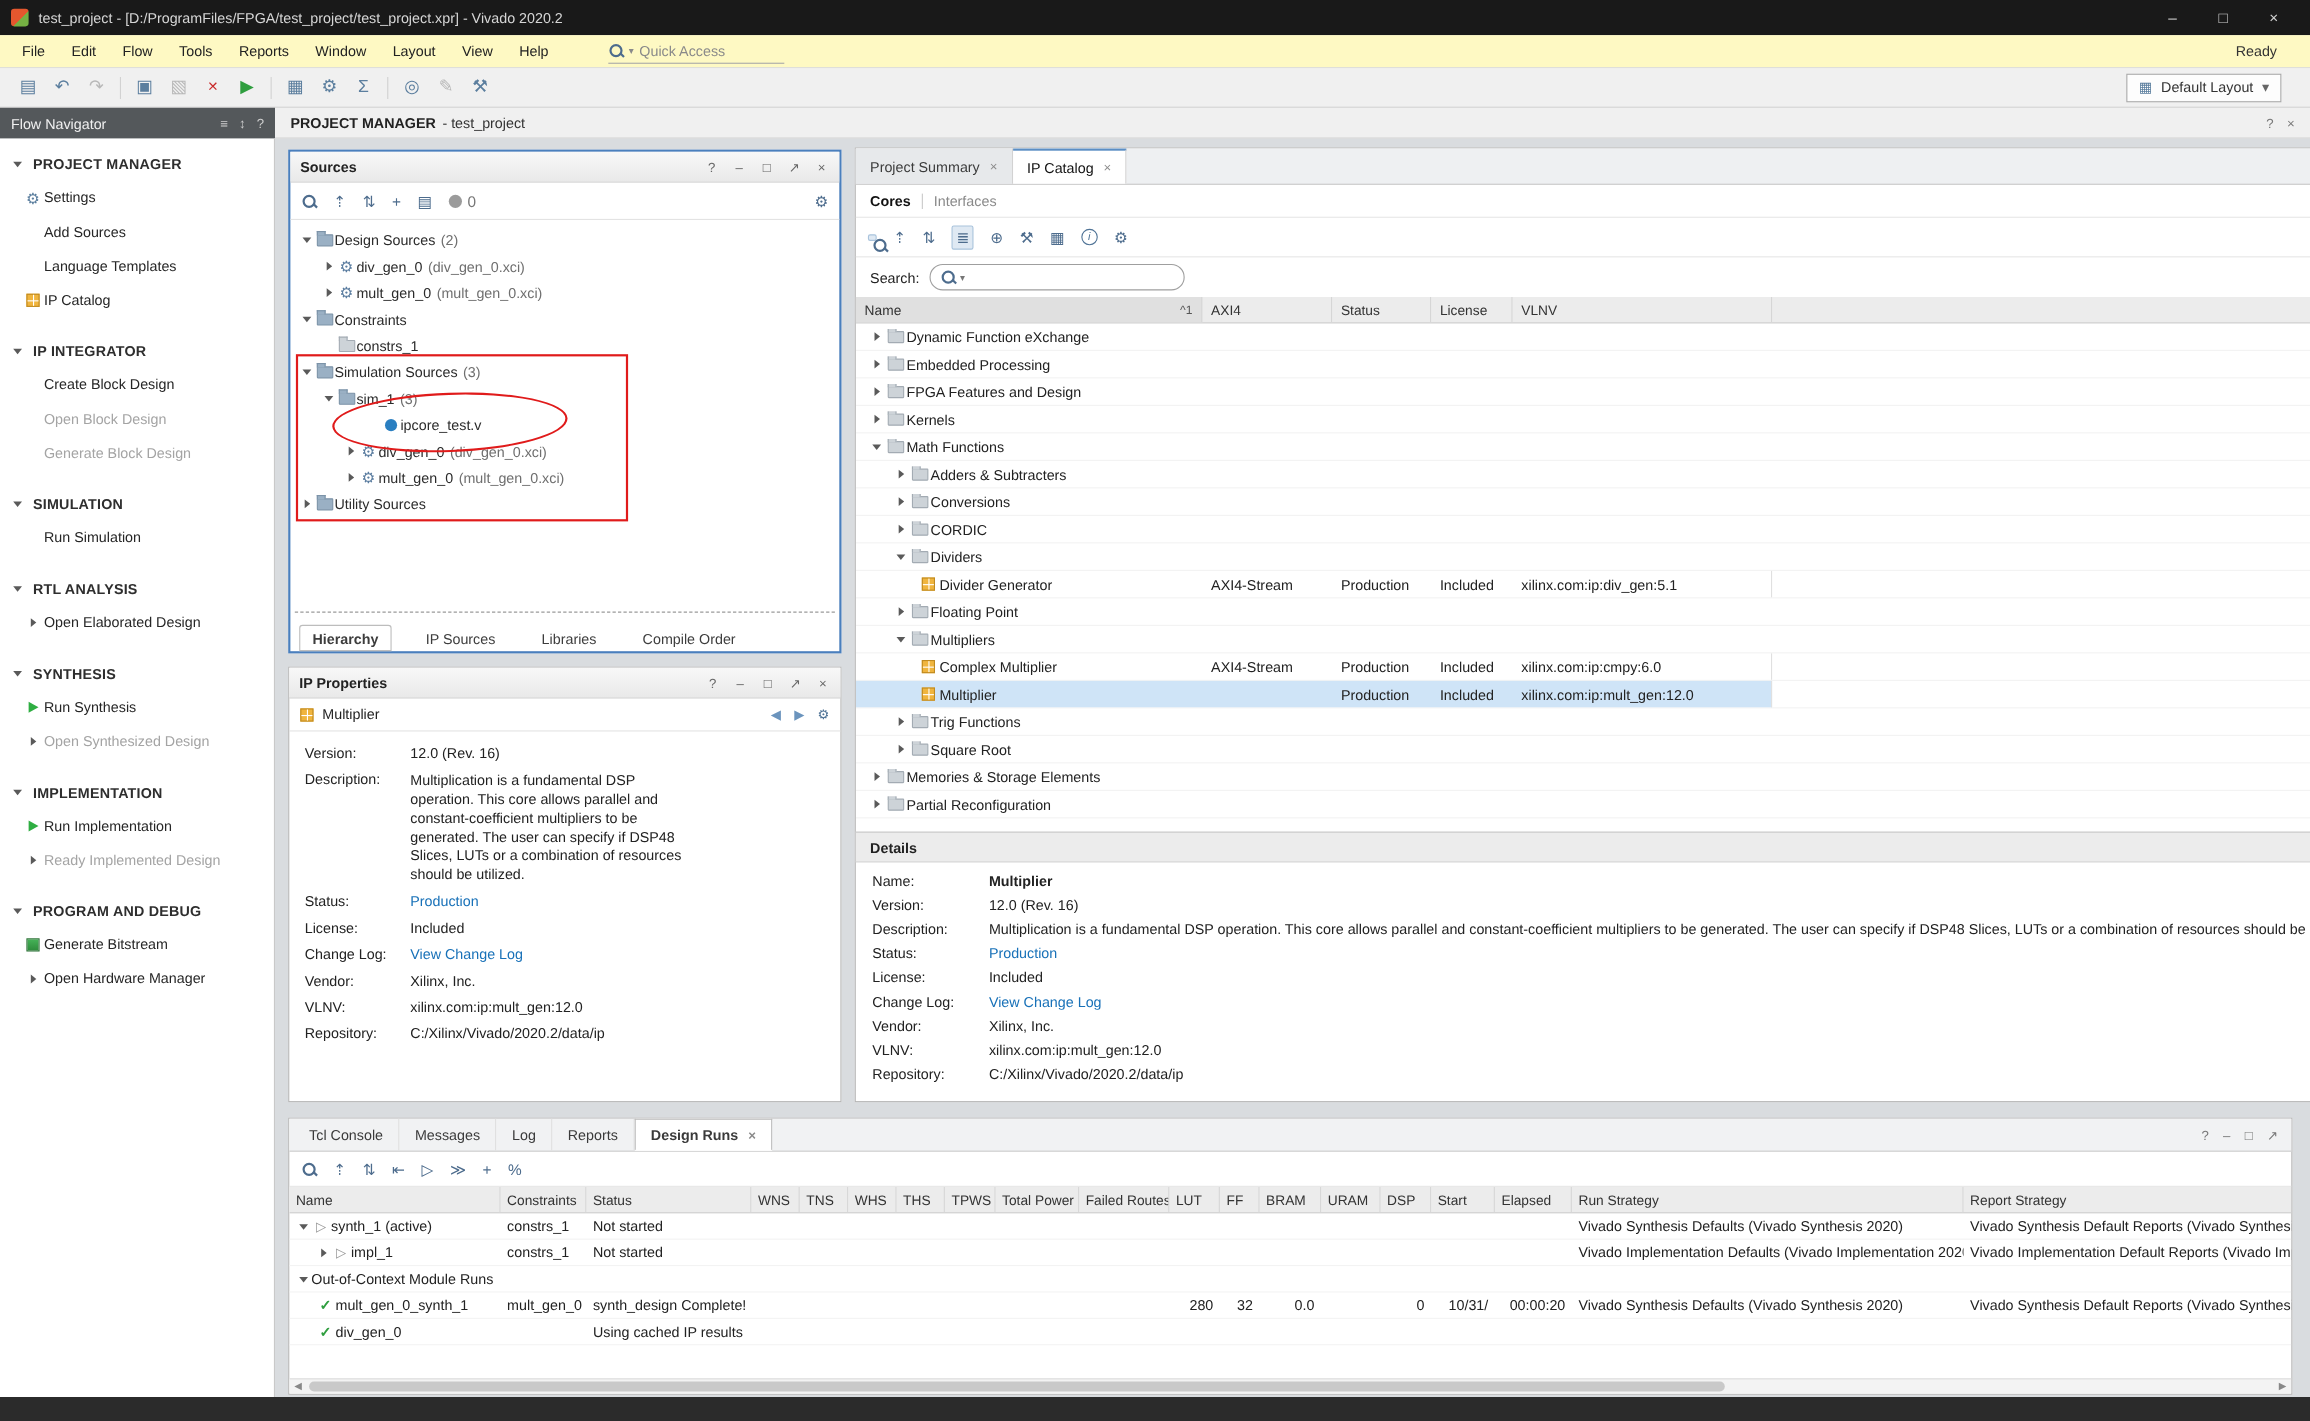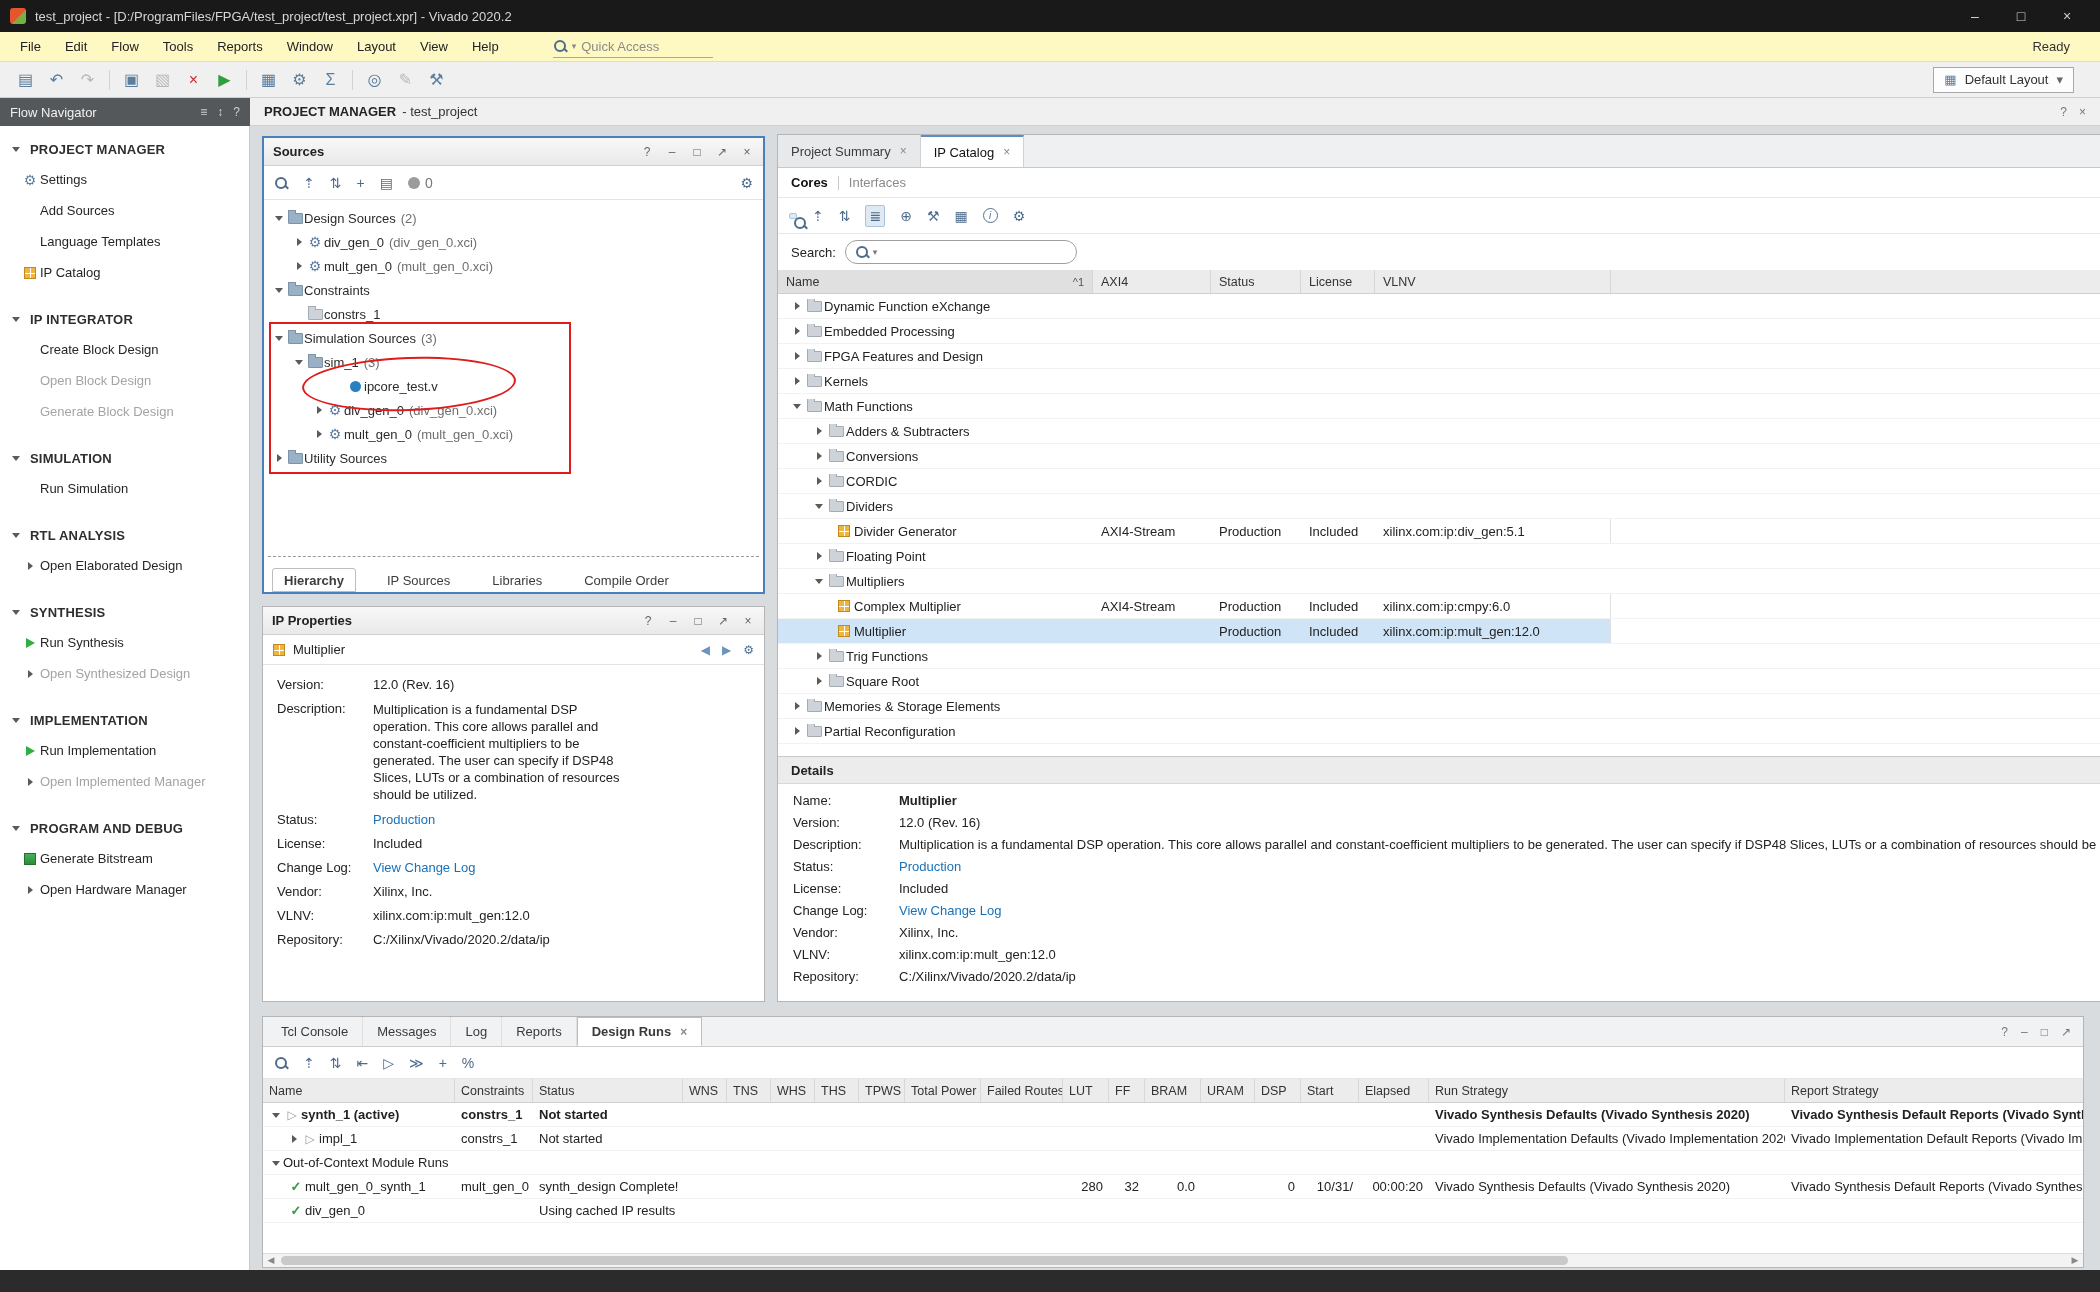--- a/index.html
+++ b/index.html
@@ -193,21 +193,21 @@
   .btoolbar{height:32px;display:flex;align-items:center;gap:15px;padding:0 11px;border-bottom:1px solid #e6e6e6;color:#4d6c8d;font-size:14px;flex:0 0 auto}
   .b-table{flex:1;position:relative;overflow:hidden}
   .b-hrow{height:24px;display:flex;background:#ececec;border-bottom:1px solid #cfcfcf;font-size:12.5px;color:#333}
   .bh{display:flex;align-items:center;padding:0 6px;border-right:1px solid #d8d8d8;overflow:hidden;white-space:nowrap;flex:0 0 auto}
   .bw-name{width:192px}.bw-cons{width:78px}.bw-status{width:150px}.bw-n{width:44px}.bw-tpws{width:46px}.bw-power{width:76px}.bw-fail{width:82px}.bw-lut{width:46px}.bw-ff{width:36px}.bw-bram{width:56px}.bw-uram{width:54px}.bw-dsp{width:46px}.bw-start{width:58px}.bw-elap{width:70px}.bw-runs{width:356px}.bw-reps{flex:1;border-right:none}
   .b-row{height:24px;display:flex;align-items:center;font-size:13px;border-bottom:1px solid #f3f3f3}
   .bc{padding:0 6px;white-space:nowrap;overflow:hidden;flex:0 0 auto;display:flex;align-items:center;height:100%}
   .bc.num{justify-content:flex-end}
   .b-name{display:flex;align-items:center;overflow:hidden;white-space:nowrap}
   .b-name .islot{width:18px;flex:0 0 auto;display:flex;align-items:center;justify-content:center}
-  .bold{font-weight:bold}
+  .bold{font-weight:normal}
   .runico{color:#9a9a9a;font-size:12px}
   .okico{color:#2f9e3f;font-size:13px;font-weight:bold}
   .hscroll{position:absolute;left:0;right:0;bottom:0;height:14px;background:#f3f3f3;border-top:1px solid #ddd;display:flex;align-items:center}
   .harr{width:16px;display:flex;align-items:center;justify-content:center;font-size:9px;color:#888}
   .htrack{flex:1;position:relative;height:100%}
   .hthumb{position:absolute;left:2px;top:2px;bottom:2px;width:72%;background:#c9c9c9;border-radius:6px}
 
   .statusbar{position:absolute;left:0;top:1270px;width:2100px;height:22px;background:#2b2b2b}
 </style>
 </head>
@@ -378,21 +378,21 @@
       <div class="fnitem">
           <span class="islot">
             <span class="i-play"></span>
           </span>
           <span>Run Implementation</span>
         </div>
       <div class="fnitem disabled">
           <span class="islot">
             <span class="chev r"></span>
           </span>
-          <span>Open Implemented Manager</span>
+          <span>Ready Implemented Design</span>
         </div>
     </div>
     <div class="fnsec">
       <div class="fnsec-h">
           <span class="chev d"></span>
           <span>PROGRAM AND DEBUG</span>
         </div>
       <div class="fnitem">
           <span class="islot">
             <span class="i-bit"></span>

